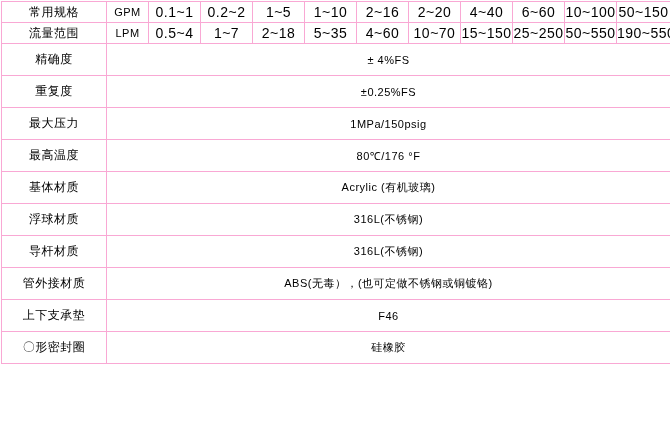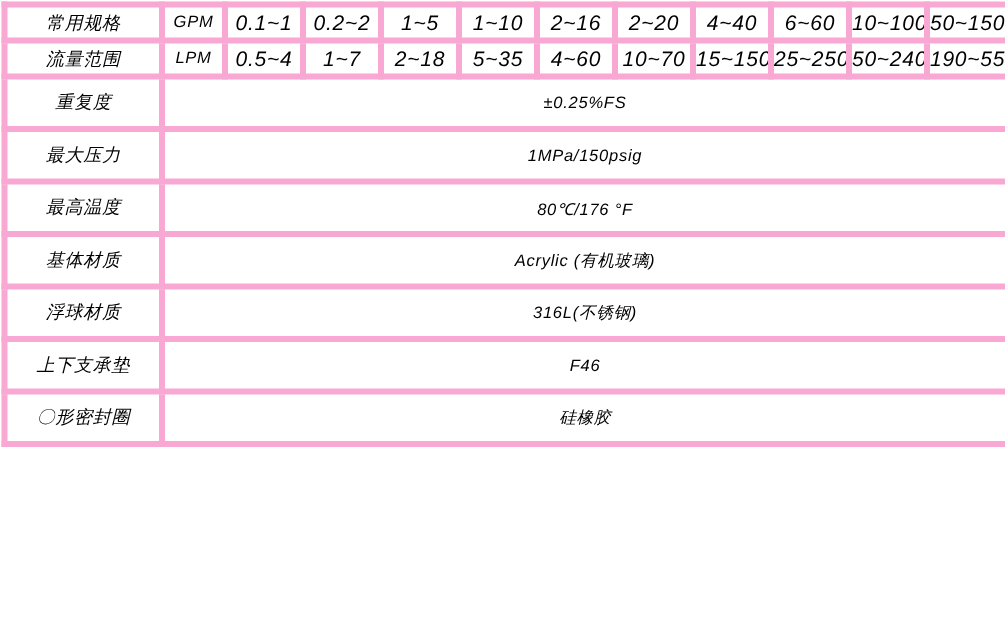--- a/index.html
+++ b/index.html
@@ -15,28 +15,27 @@
     overflow: hidden;
   }
   #spec-table {
     border-collapse: collapse;
     table-layout: fixed;
     width: 668px;
     margin: 1px 0 0 1px;
     font-size: 11px;
   }
   #spec-table td {
-    border: 4px solid #f9a8d4;
+    border: 1px solid #f9a8d4;
     text-align: center;
     vertical-align: middle;
     padding: 0;
     letter-spacing: 0.5px;
     white-space: nowrap;
     overflow: hidden;
-    font-style: italic;
   }
   td.label {
     width: 105px;
     font-size: 12px;
     letter-spacing: 2px;
     font-weight: normal;
   }
   td.unit {
     width: 42px;
     font-size: 11px;
@@ -87,22 +86,26 @@
       <td class="label">流量范围</td>
       <td class="unit">LPM</td>
       <td class="rangecell">0.5~4</td>
       <td class="rangecell">1~7</td>
       <td class="rangecell">2~18</td>
       <td class="rangecell">5~35</td>
       <td class="rangecell">4~60</td>
       <td class="rangecell">10~70</td>
       <td class="rangecell">15~150</td>
       <td class="rangecell">25~250</td>
-      <td class="rangecell">50~240</td>
+      <td class="rangecell">50~550</td>
       <td class="rangecell">190~550</td>
+    </tr>
+    <tr class="r-tall">
+      <td class="label">精确度</td>
+      <td colspan="11">± 4%FS</td>
     </tr>
     <tr class="r-tall">
       <td class="label">重复度</td>
       <td colspan="11">±0.25%FS</td>
     </tr>
     <tr class="r-tall">
       <td class="label">最大压力</td>
       <td colspan="11">1MPa/150psig</td>
     </tr>
     <tr class="r-tall">
@@ -111,20 +114,28 @@
     </tr>
     <tr class="r-tall">
       <td class="label">基体材质</td>
       <td colspan="11">Acrylic (有机玻璃)</td>
     </tr>
     <tr class="r-tall">
       <td class="label">浮球材质</td>
       <td colspan="11">316L(不锈钢)</td>
     </tr>
     <tr class="r-tall">
+      <td class="label">导杆材质</td>
+      <td colspan="11">316L(不锈钢)</td>
+    </tr>
+    <tr class="r-tall">
+      <td class="label">管外接材质</td>
+      <td colspan="11">ABS(无毒），(也可定做不锈钢或铜镀铬)</td>
+    </tr>
+    <tr class="r-tall">
       <td class="label">上下支承垫</td>
       <td colspan="11">F46</td>
     </tr>
     <tr class="r-tall">
       <td class="label">〇形密封圈</td>
       <td colspan="11">硅橡胶</td>
     </tr>
   </tbody>
 </table>
 

